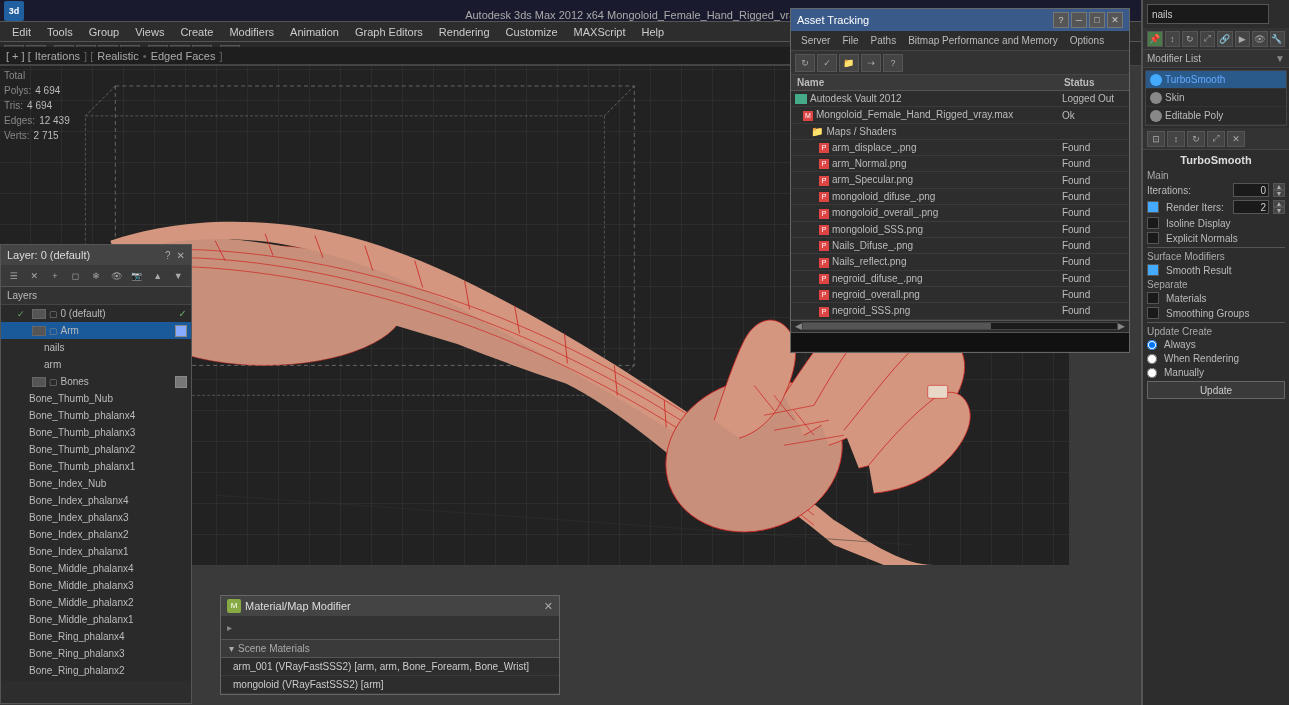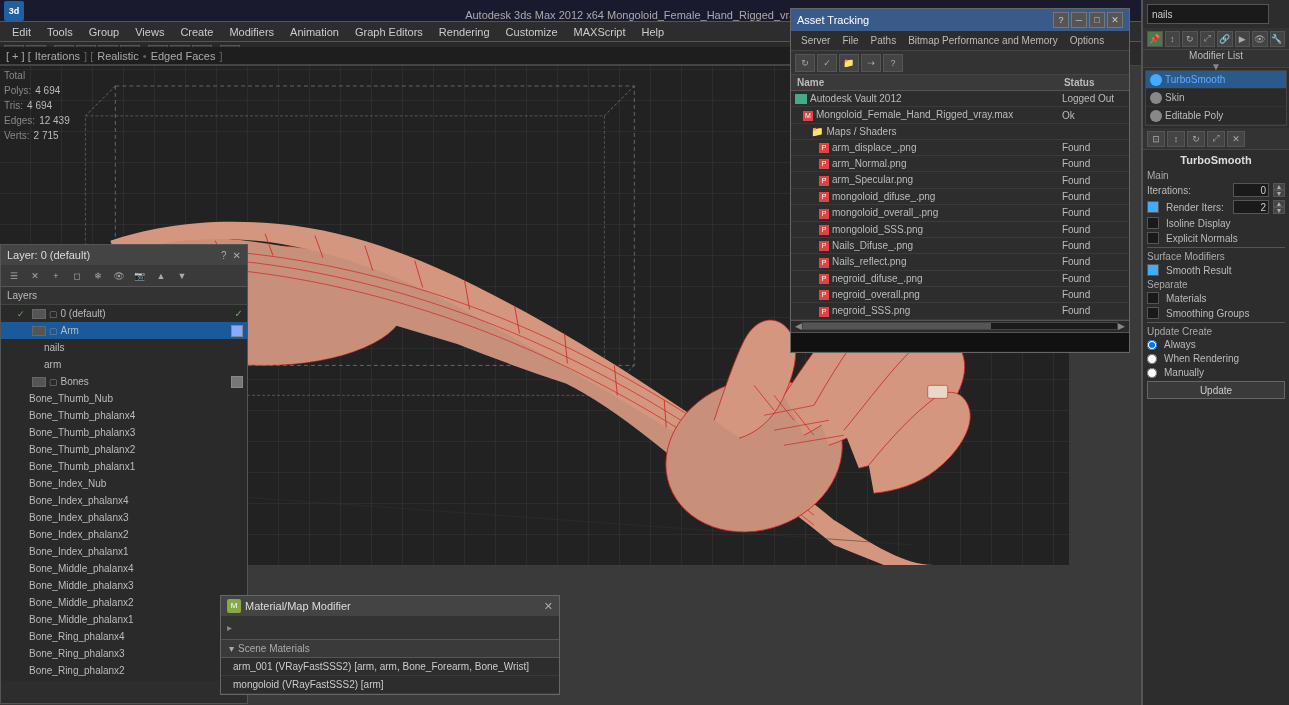--- a/index.html
+++ b/index.html
@@ -164,21 +164,21 @@
       left: 0;
       width: 100%;
       height: 100%;
     }
 
     
     #left-panel {
       position: absolute;
       top: 244px;
       left: 0;
-      width: 248px;
+      width: 192px;
       height: 460px;
       background: #2d2d2d;
       border: 1px solid #555;
       z-index: 30;
     }
     #left-panel-header {
       height: 20px;
       background: #444;
       display: flex;
       align-items: center;
@@ -464,21 +464,20 @@
       width: calc(100% - 20px);
       margin: 2px;
     }
     #right-modifier-label {
       height: 18px;
       background: #333;
       display: flex;
       align-items: center;
       padding: 0 4px;
       border-bottom: 1px solid #444;
-      flex-direction: column;
     }
     .rm-label { color: #bbb; font-size: 10px; flex: 1; }
     .rm-arrow { color: #888; font-size: 10px; }
 
     
     #modifier-stack {
       background: #1a1a1a;
       border: 1px solid #444;
       margin: 2px;
     }

